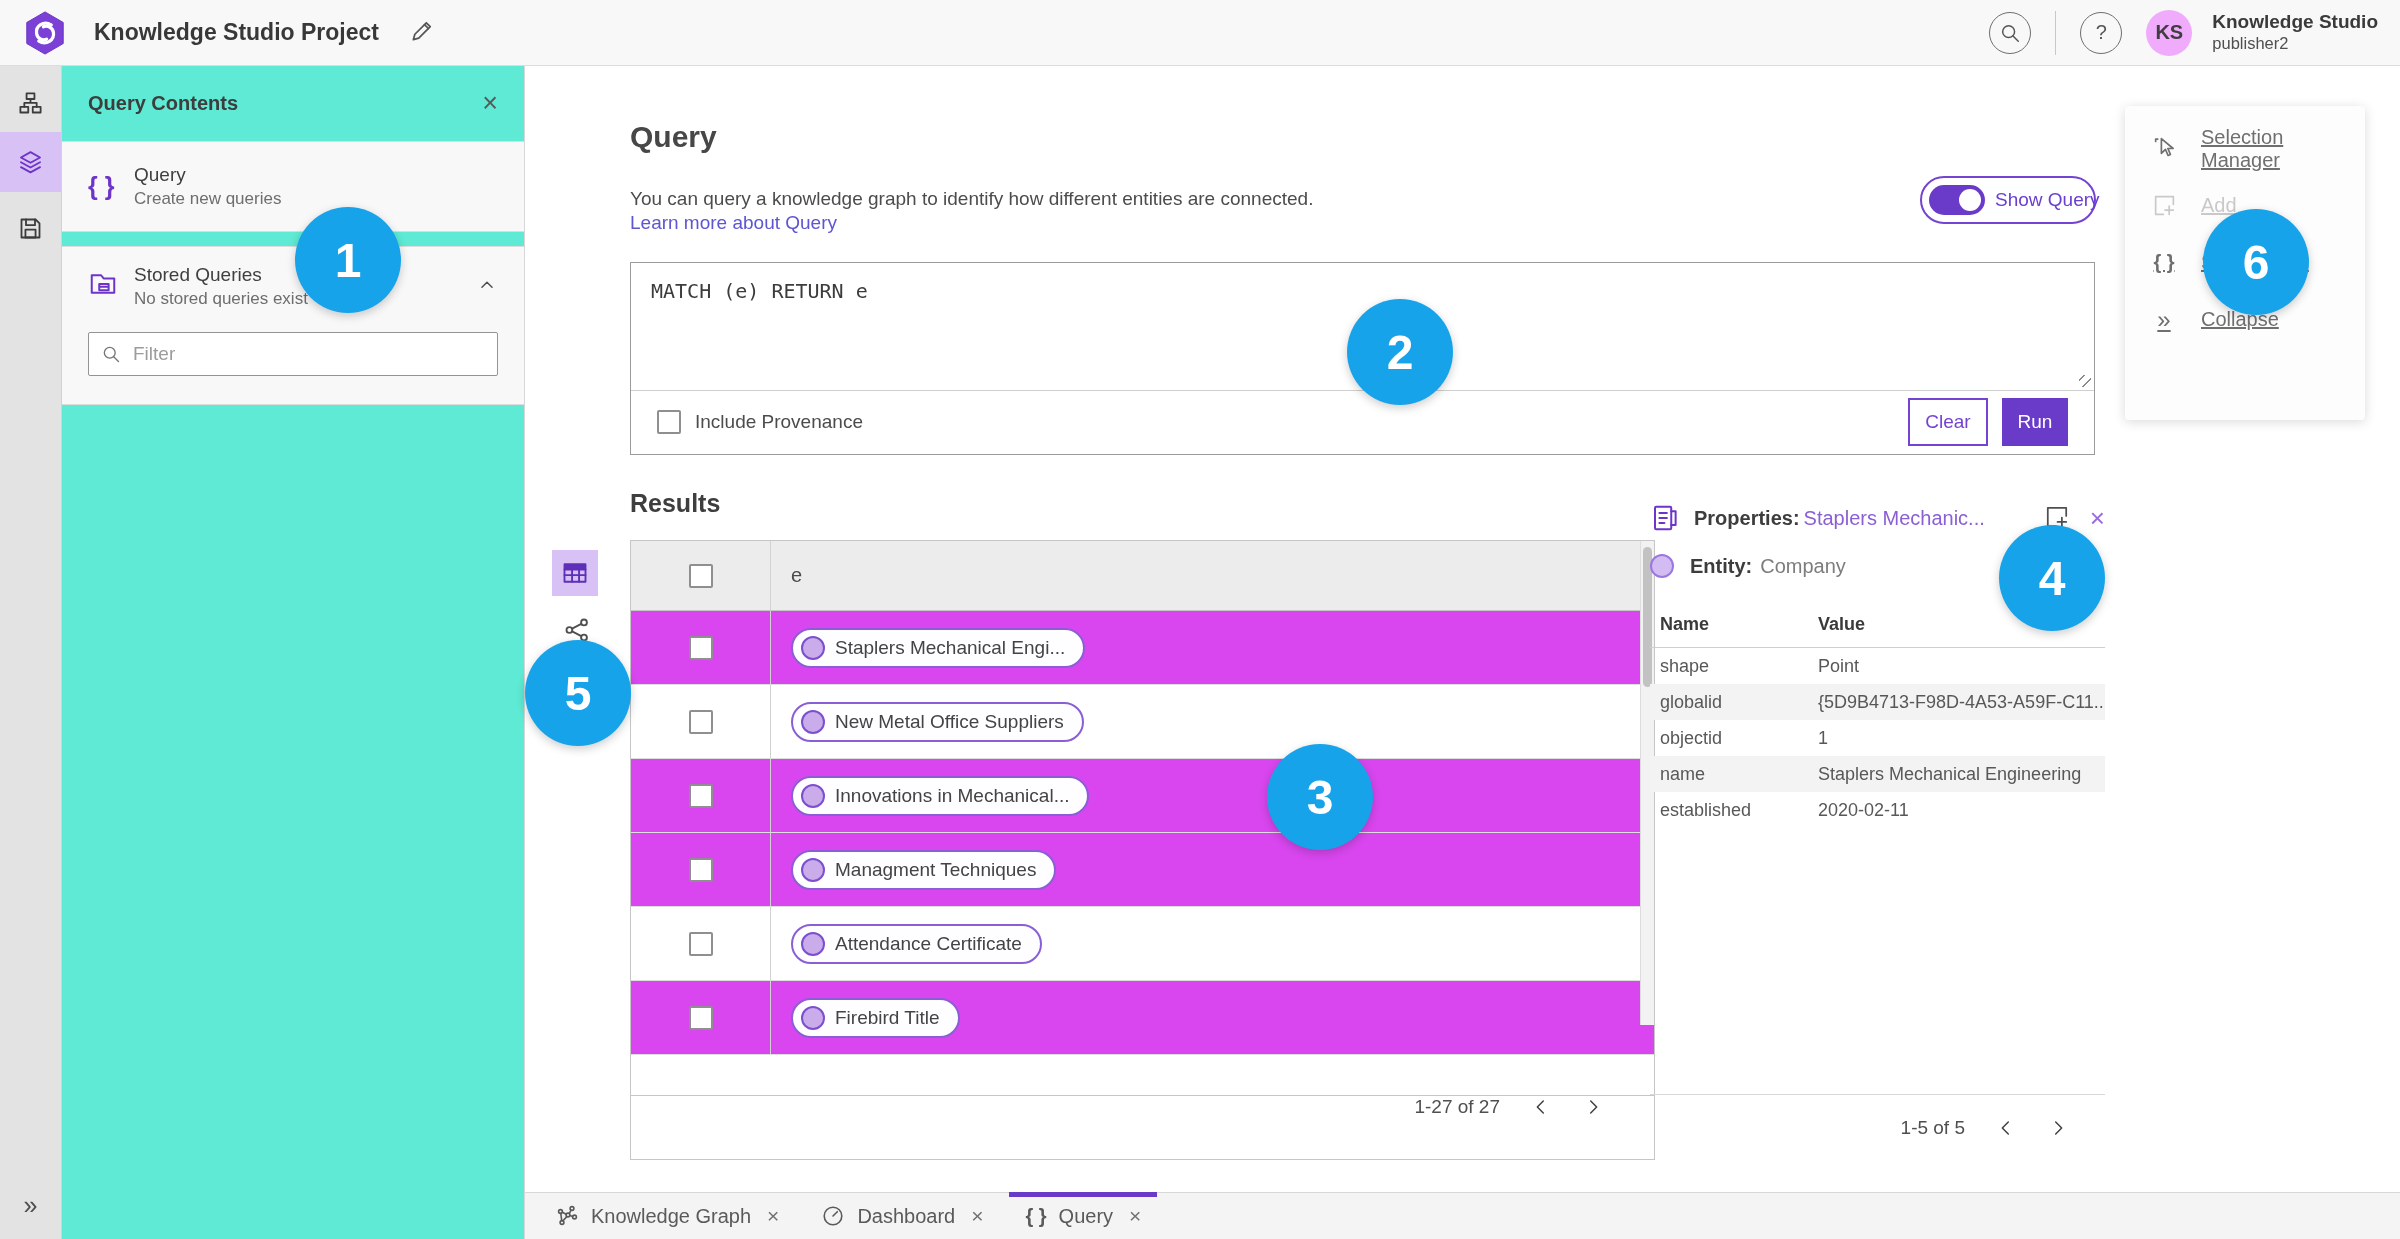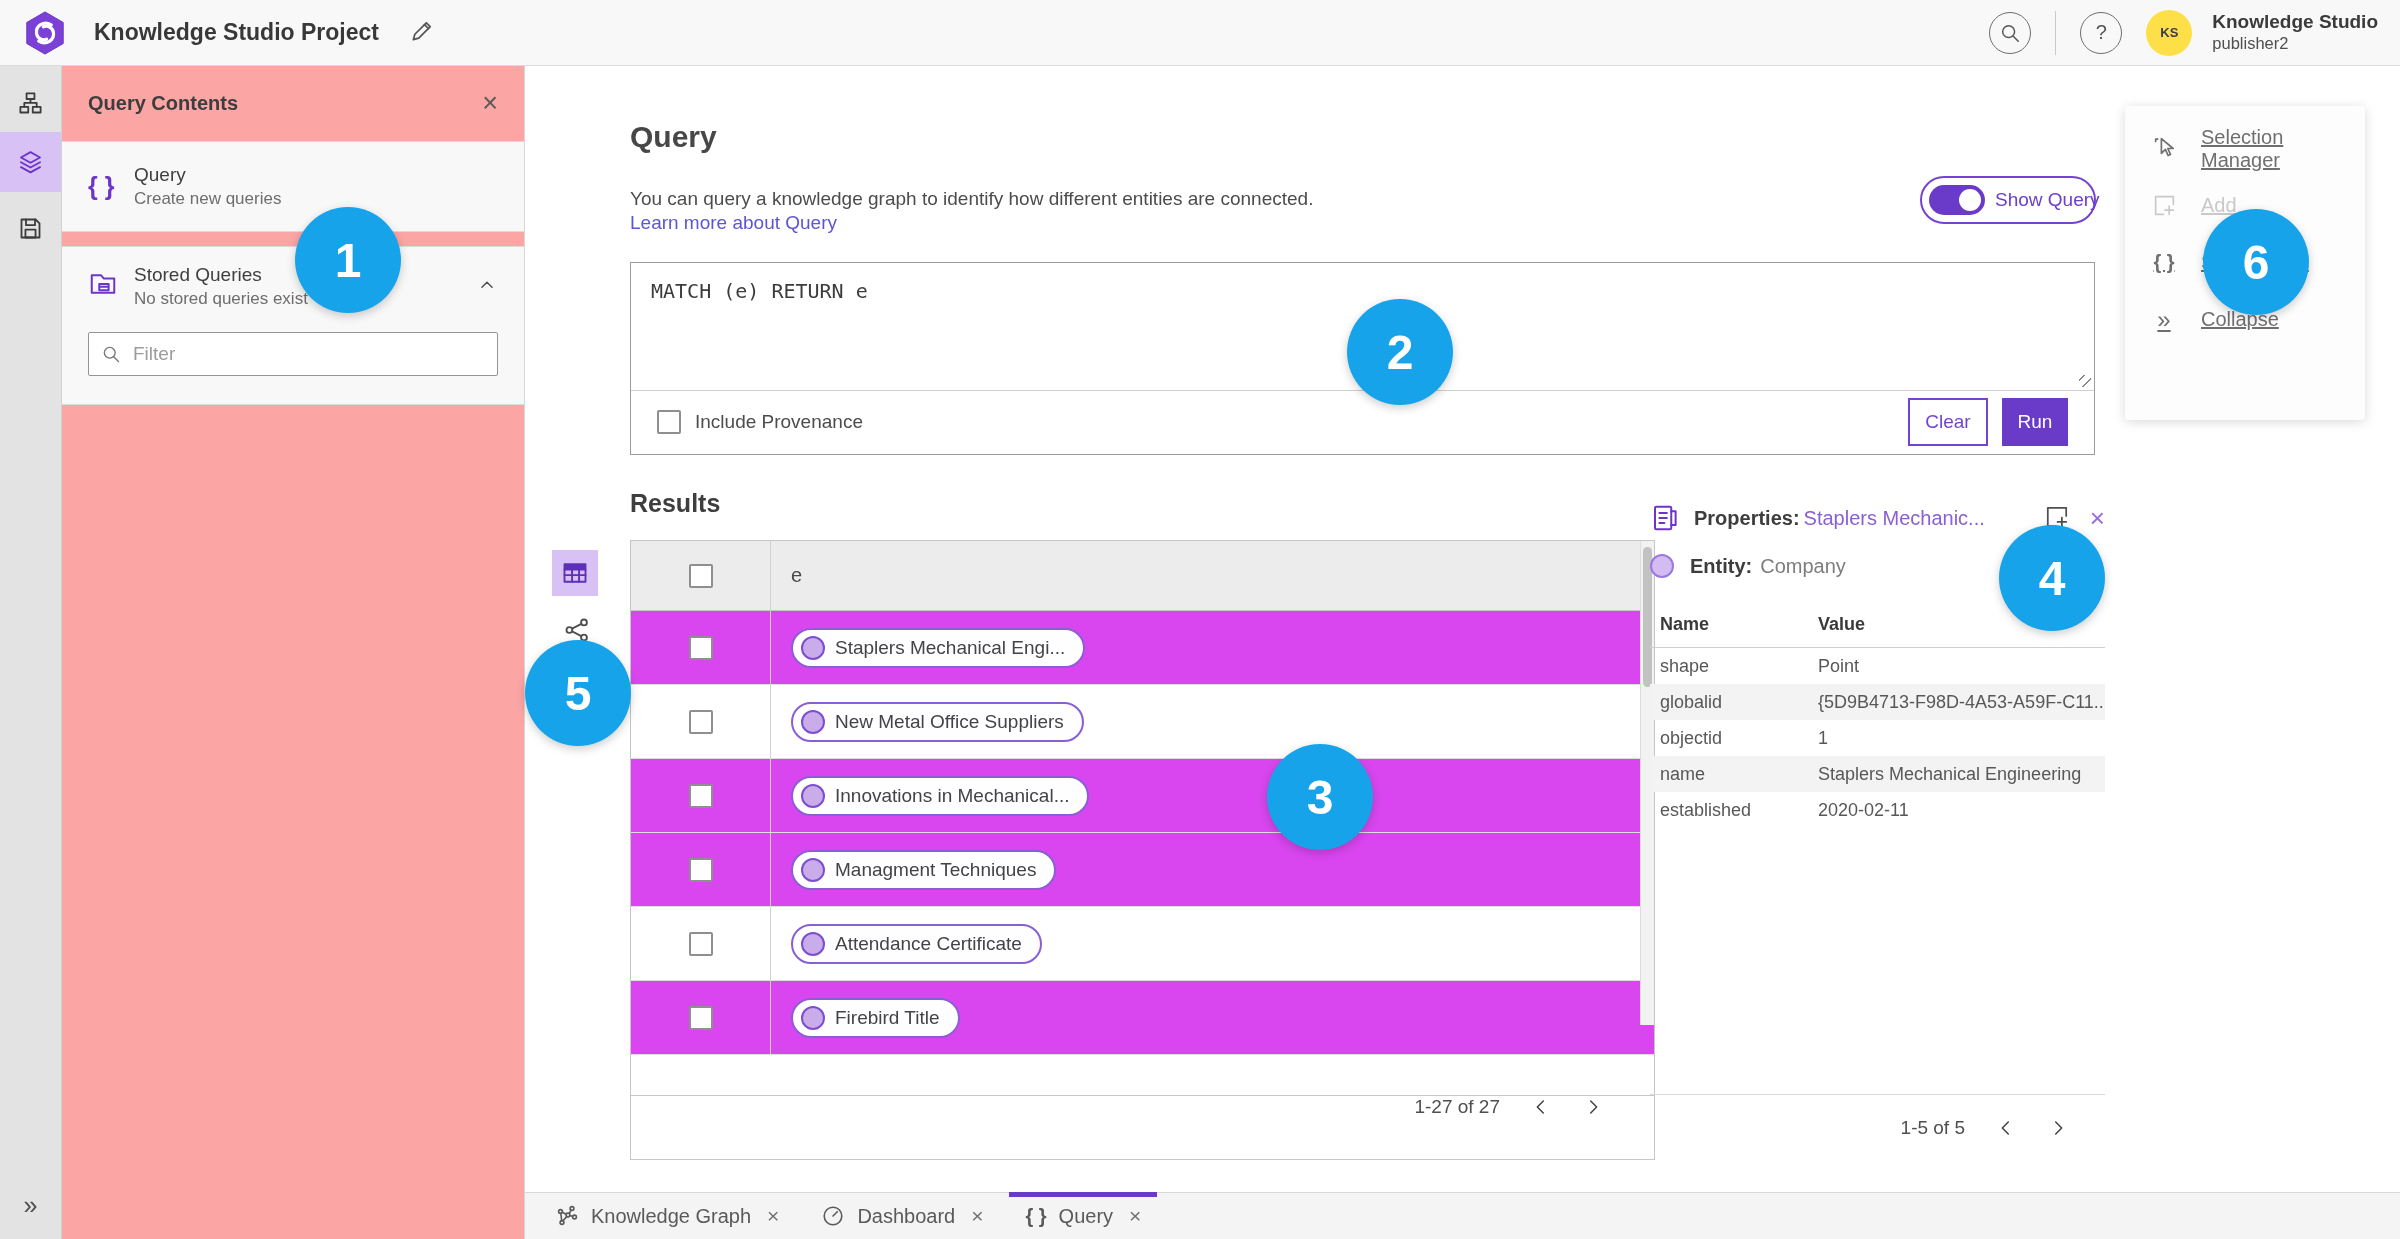--- a/index.html
+++ b/index.html
@@ -10,34 +10,34 @@
   
   .topbar{position:absolute;left:0;top:0;width:2400px;height:66px;background:#f8f8f8;border-bottom:1px solid #dcdcdc;display:flex;align-items:center;padding:0 22px;box-sizing:border-box;}
   .logo{width:46px;height:46px;flex:0 0 auto;cursor:pointer;}
   .app-title{font-size:23px;font-weight:700;color:#383838;margin-left:26px;}
   .pencil-btn{margin-left:28px;background:none;border:none;color:#555;width:30px;height:30px;padding:0;cursor:pointer;}
   .pencil-btn svg{width:26px;height:26px;}
   .topbar-right{margin-left:auto;display:flex;align-items:center;}
   .circlebtn{width:42px;height:42px;border-radius:50%;border:1.5px solid #6f6f6f;background:transparent;color:#555;display:flex;align-items:center;justify-content:center;font-size:20px;padding:0;cursor:pointer;}
   .circlebtn svg{width:22px;height:22px;}
   .vdivider{width:1px;height:44px;background:#c9c9c9;margin:0 24px;}
-  .avatar{width:46px;height:46px;border-radius:50%;background:#fde047;color:#3e3e3e;font-weight:700;font-size:13px;display:flex;align-items:center;justify-content:center;margin-left:24px;cursor:pointer;}
+  .avatar{width:46px;height:46px;border-radius:50%;background:#f0abfc;color:#3e3e3e;font-weight:700;font-size:20px;display:flex;align-items:center;justify-content:center;margin-left:24px;cursor:pointer;}
   .userblock{margin-left:20px;line-height:1.2;}
   .uname{font-size:19px;font-weight:700;color:#3a3a3a;}
   .urole{font-size:16.5px;color:#4f4f4f;}
 
   
   .rail{position:absolute;left:0;top:66px;width:62px;height:1173px;background:#e3e3e3;border-right:1px solid #d2d2d2;box-sizing:border-box;}
   .rail-item{position:absolute;left:0;width:61px;height:50px;display:flex;align-items:center;justify-content:center;background:none;border:none;color:#3c3c3c;padding:0;cursor:pointer;}
   .rail-item svg{width:27px;height:27px;}
   .rail-item.selected{background:#d8c2f5;color:#6e34c9;height:60px;}
   .rail-expand{position:absolute;left:0;bottom:18px;width:61px;text-align:center;font-size:25px;color:#4f4f4f;background:none;border:none;cursor:pointer;}
 
   
-  .contents{position:absolute;left:62px;top:66px;width:463px;height:1173px;background:#fca5a5;border-right:1px solid #d7d7d7;box-sizing:border-box;}
+  .contents{position:absolute;left:62px;top:66px;width:463px;height:1173px;background:#5eead4;border-right:1px solid #d7d7d7;box-sizing:border-box;}
   .c-header{height:76px;display:flex;align-items:center;padding:0 26px;border-bottom:1px solid #dcdcdc;box-sizing:border-box;}
   .c-title{font-size:20px;font-weight:700;color:#3d3d3d;}
   .c-close{margin-left:auto;font-size:27px;color:#5a5a5a;background:none;border:none;line-height:1;padding:0;cursor:pointer;}
   .c-item{background:#f8f8f8;border-bottom:1px solid #dcdcdc;display:flex;align-items:center;padding:0 26px;box-sizing:border-box;cursor:pointer;}
   .c-item.query{height:90px;}
   .q-curly{font-size:25px;font-weight:700;color:#6e34c9;width:46px;flex:0 0 auto;}
   .c-texts{line-height:1.3;}
   .c-item-title{font-size:19px;color:#3f3f3f;}
   .c-item-sub{font-size:17px;color:#6e6e6e;}
   .c-section{background:#f8f8f8;border-top:1px solid #dcdcdc;border-bottom:1px solid #dcdcdc;margin-top:14px;padding:16px 26px 28px;box-sizing:border-box;}

